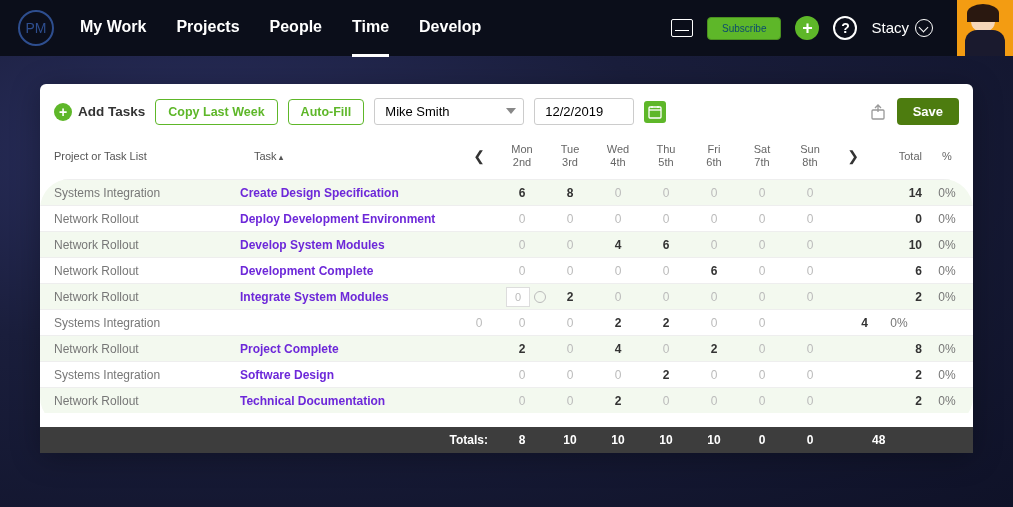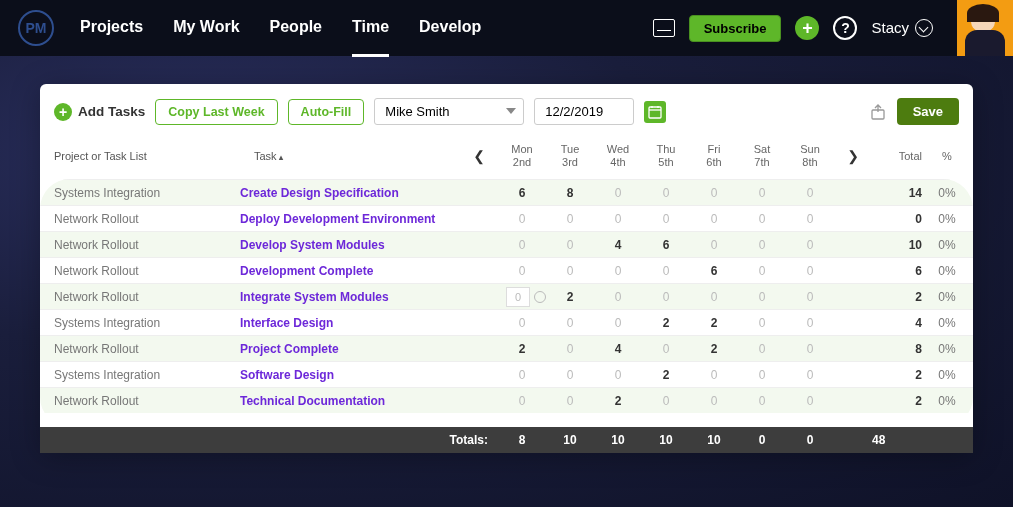--- a/index.html
+++ b/index.html
@@ -1,27 +1,27 @@
 <!DOCTYPE html>
 <html><head>
 <meta charset="utf-8">
 <style>
 * { margin: 0; padding: 0; box-sizing: border-box; }
 body { font-family: -apple-system, BlinkMacSystemFont, "Segoe UI", Helvetica, Arial, sans-serif; width: 1013px; height: 507px; overflow: hidden; }
 .app { width: 100%; height: 100%; background: radial-gradient(ellipse at 20% 30%, #2a2f5f 0%, #1a1e3c 40%, #0f1228 100%); position: relative; }
 .app::before { content: ""; position: absolute; inset: 0; background-image: radial-gradient(1px 1px at 50px 100px, #fff, transparent), radial-gradient(1px 1px at 150px 200px, #fff, transparent), radial-gradient(1px 1px at 250px 150px, #aaa, transparent), radial-gradient(1px 1px at 400px 300px, #fff, transparent), radial-gradient(1px 1px at 600px 120px, #ccc, transparent), radial-gradient(1px 1px at 800px 250px, #fff, transparent), radial-gradient(1px 1px at 900px 400px, #ddd, transparent), radial-gradient(1px 1px at 100px 450px, #fff, transparent); opacity: .4; pointer-events: none; }
 .header { height: 56px; background: #0b0e1a; display: flex; align-items: center; padding: 0 18px; gap: 26px; position: relative; z-index: 2; }
-.logo { width: 36px; height: 36px; border: 2px solid #2e4e8f; border-radius: 50%; display: flex; align-items: center; justify-content: center; color: #2e4e8f; font-weight: 700; font-size: 14px; }
+.logo { width: 36px; height: 36px; border: 2px solid #2e4e8f; border-radius: 50%; display: flex; align-items: center; justify-content: center; color: #2e4e8f; font-weight: 400; font-size: 14px; }
 .nav { display: flex; gap: 30px; }
 .nav-item { color: #fff; font-size: 16px; font-weight: 600; cursor: pointer; padding-bottom: 18px; margin-bottom: -18px; }
 .nav-item.active { border-bottom: 3px solid #fff; }
 .header-right { margin-left: auto; display: flex; align-items: center; gap: 14px; }
 .presentation-icon { width: 22px; height: 18px; border: 1.5px solid #fff; border-radius: 2px; position: relative; }
 .presentation-icon::before { content: ""; position: absolute; left: 3px; right: 3px; top: 4px; height: 6px; border-bottom: 1.5px solid #fff; }
-.subscribe-btn { background: #5eb729; border: 1px solid #4a9020; color: #000000; padding: 5px 14px; border-radius: 4px; font-size: 13px; font-weight: 700; cursor: pointer; }
+.subscribe-btn { background: #5eb729; border: 1px solid #4a9020; color: #0c4a6e; padding: 5px 14px; border-radius: 4px; font-size: 10px; font-weight: 400; cursor: pointer; }
 .plus-circle { width: 24px; height: 24px; background: #5eb729; border-radius: 50%; color: #fff; display: flex; align-items: center; justify-content: center; font-size: 18px; font-weight: 700; cursor: pointer; }
 .help-circle { width: 24px; height: 24px; border: 2px solid #fff; border-radius: 50%; color: #fff; display: flex; align-items: center; justify-content: center; font-size: 14px; font-weight: 700; cursor: pointer; }
 .user-block { display: flex; gap: 6px; cursor: pointer; }
 .user-name { color: #fff; font-size: 15px; }
 .chevron-down { width: 18px; height: 18px; border: 1.5px solid #fff; border-radius: 50%; position: relative; }
 .chevron-down::before { content: ""; position: absolute; left: 4px; top: 4px; width: 6px; height: 6px; border-right: 1.5px solid #fff; border-bottom: 1.5px solid #fff; transform: rotate(45deg); }
 .avatar { width: 56px; height: 56px; background: #f39c12; margin-left: 10px; margin-right: -18px; position: relative; overflow: hidden; }
 .avatar::before { content: ""; position: absolute; left: 14px; top: 8px; width: 24px; height: 24px; background: #f5d6b8; border-radius: 50% 50% 45% 45%; }
 .avatar::after { content: ""; position: absolute; left: 10px; top: 4px; width: 32px; height: 18px; background: #2a1810; border-radius: 50% 50% 0 0; }
 .avatar .body { position: absolute; bottom: 0; left: 8px; width: 40px; height: 26px; background: #1a1a2e; border-radius: 12px 12px 0 0; }
@@ -66,22 +66,22 @@
 .grid-totals .num { text-align: center; font-weight: 700; }
 .grid-totals .tot { font-weight: 700; padding-right: 4px; }
 </style>
 </head>
 <body>
 
 <div class="app">
   <div class="header">
     <div class="logo">PM</div>
     <div class="nav" id="nav">
+        <div class="nav-item">My Work</div>
         <div class="nav-item">Projects</div>
-        <div class="nav-item">My Work</div>
         <div class="nav-item">People</div>
         <div class="nav-item active">Time</div>
         <div class="nav-item">Develop</div>
       </div>
     <div class="header-right">
       <div class="presentation-icon"></div>
       <button class="subscribe-btn">Subscribe</button>
       <div class="plus-circle">+</div>
       <div class="help-circle">?</div>
       <div class="user-block">
@@ -220,21 +220,20 @@
             <div class="num">0</div>
             <div class="num">0</div>
             <div class="num">0</div>
             <div></div>
             <div class="tot">2</div>
             <div class="pct">0%</div>
             <div class="del"></div>
           </div>
           <div class="grid-row">
             <div class="proj">Systems Integration</div>
-            <div class="task">Interface Design</div>
             <div></div>
             <div class="num">0</div>
             <div class="num">0</div>
             <div class="num">0</div>
             <div class="num nz">2</div>
             <div class="num nz">2</div>
             <div class="num">0</div>
             <div class="num">0</div>
             <div></div>
             <div class="tot">4</div>

